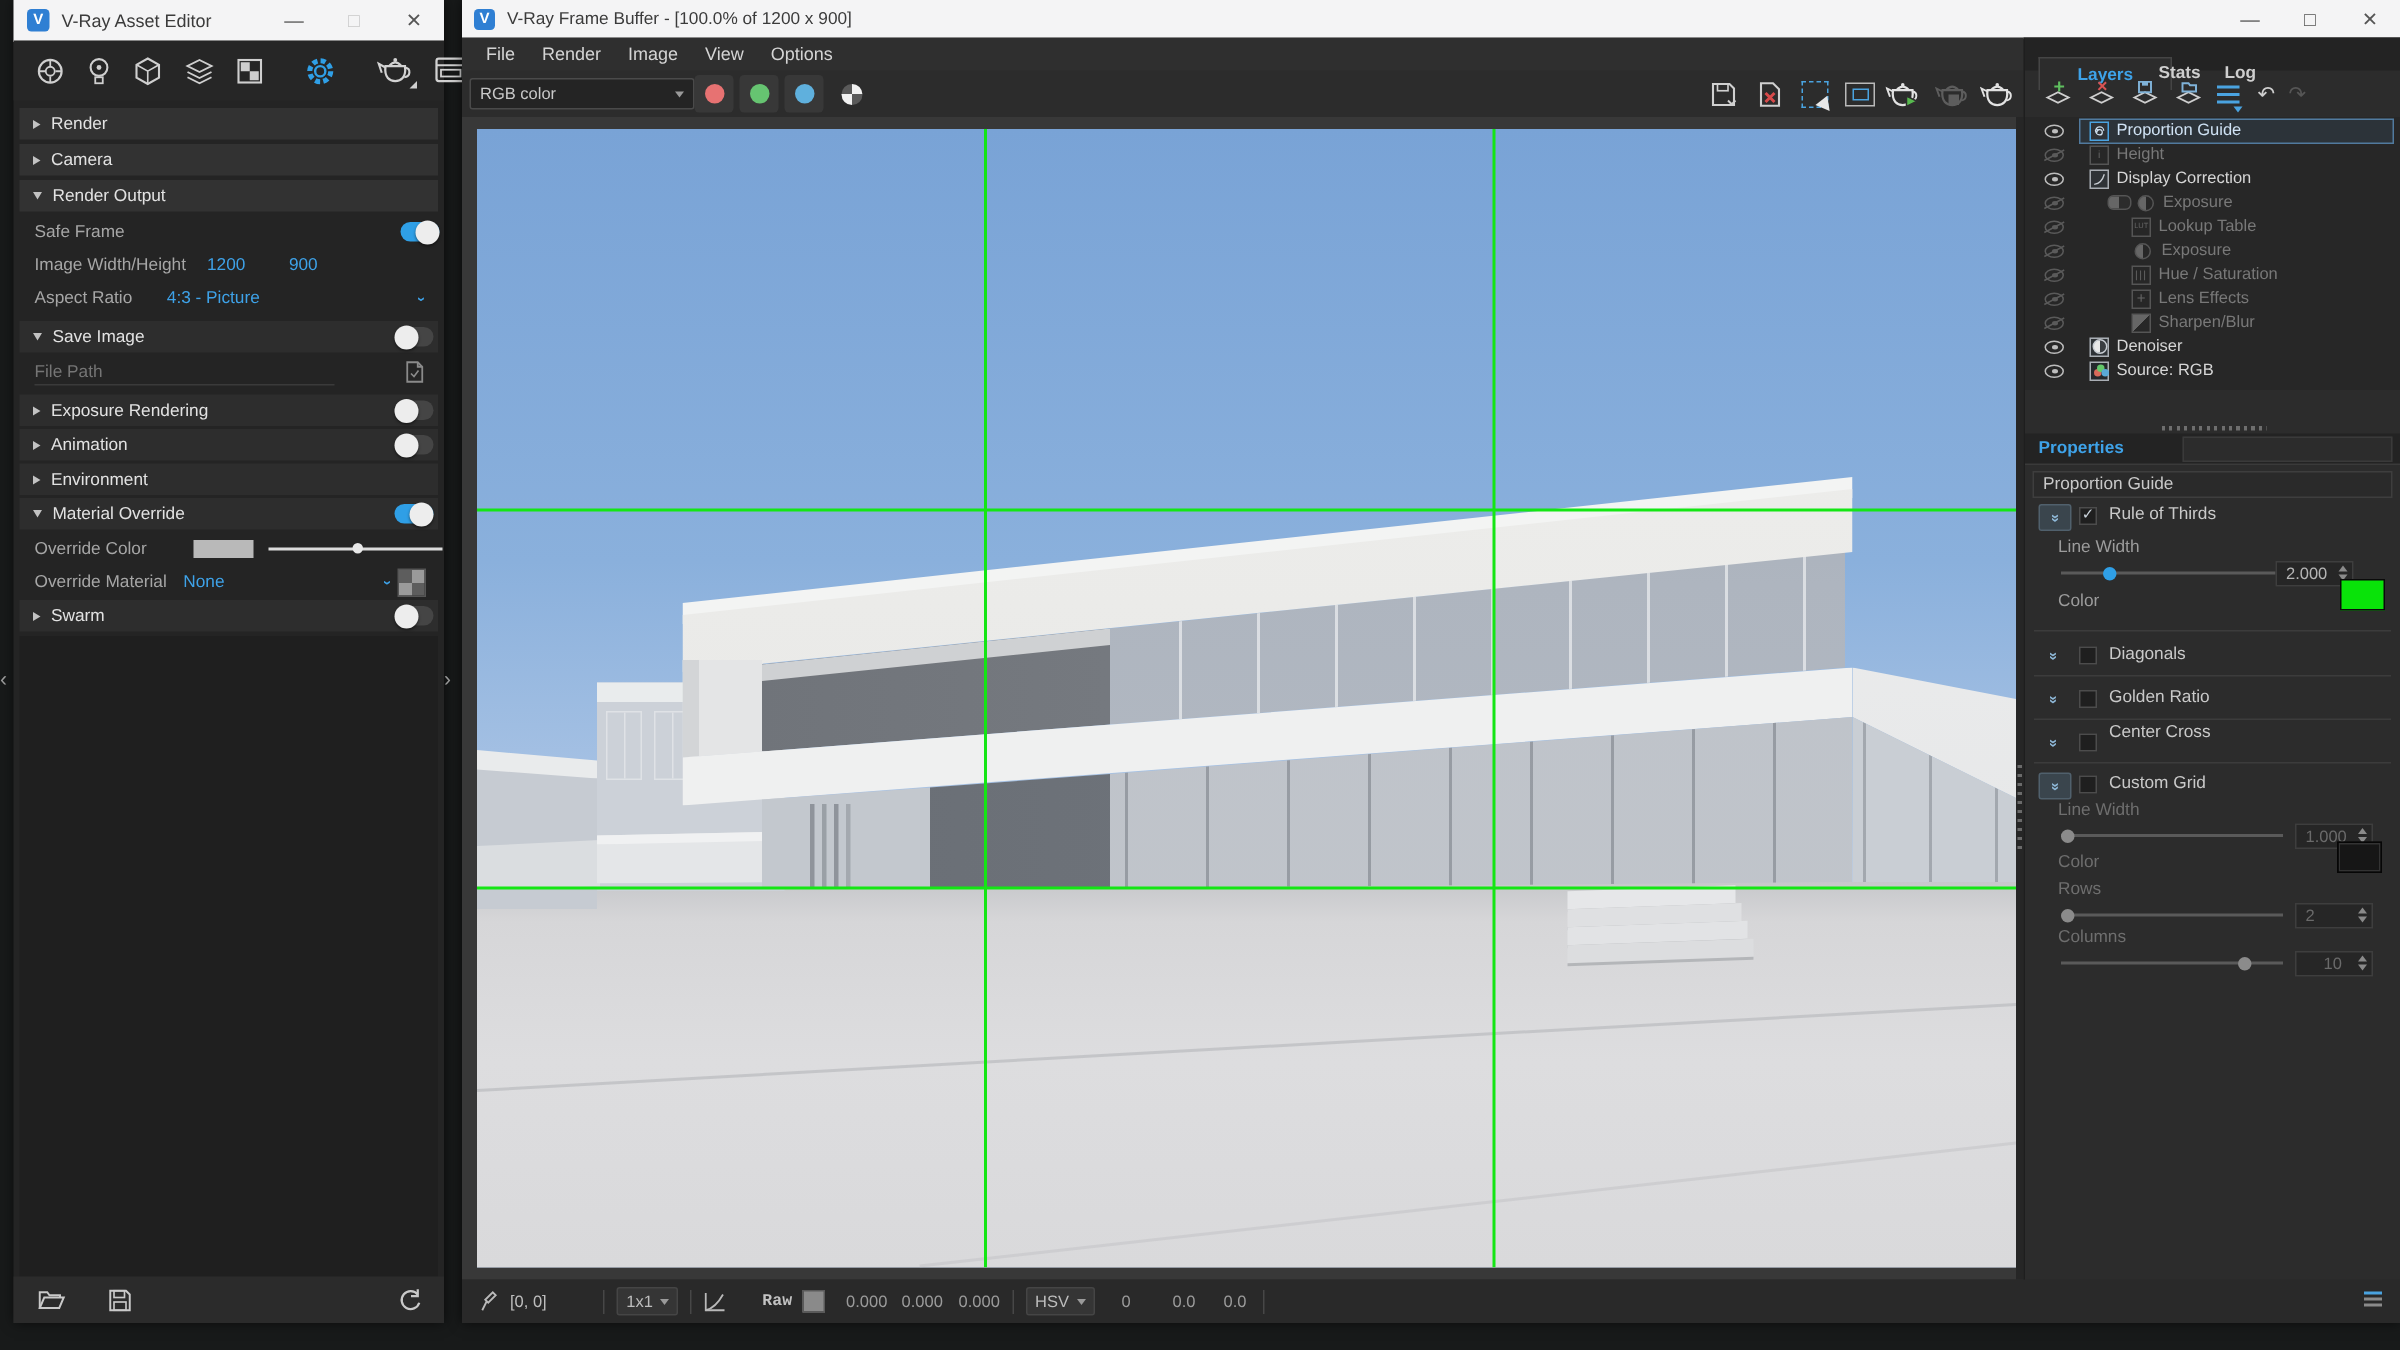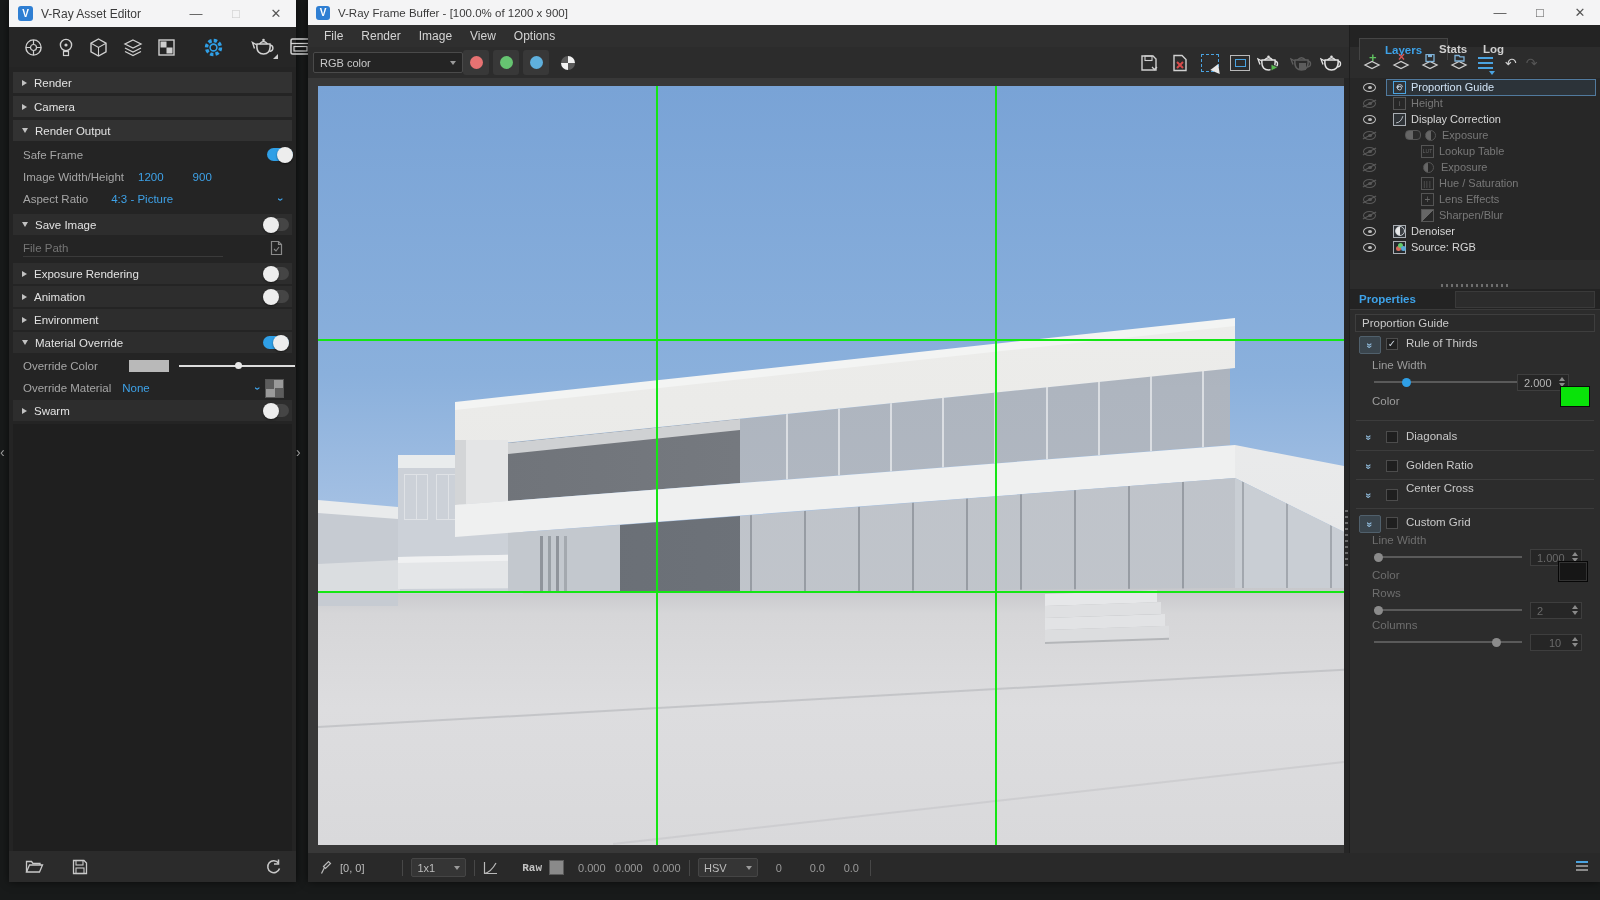--- a/index.html
+++ b/index.html
@@ -41,21 +41,21 @@
 
   .canvas{left:0;top:78px;width:1036px;height:775px;background:#383838;}
   .render{position:absolute;left:10px;top:8px;width:1026px;height:759px;overflow:hidden;
     background:linear-gradient(180deg,#79a3d6 0%,#8ab0dc 38%,#aac4e5 60%,#c3d4ea 72%);}
   .guide{position:absolute;background:#14e614;z-index:40;}
   .poly{position:absolute;left:0;top:0;width:1026px;height:759px;}
 
   
   .statusbar{left:0;top:853px;width:1292px;height:29px;background:#292929;display:flex;align-items:center;color:#9a9a9a;font-size:11px;}
   .ssep{width:1px;height:16px;background:#474747;}
-  .sbox{background:#353535;border:1px solid #454545;border-radius:2px;height:17px;display:flex;align-items:center;padding:0 5px;gap:19px;color:#bdbdbd;}
+  .sbox{background:#353535;border:1px solid #454545;border-radius:2px;height:17px;display:flex;align-items:center;padding:0 5px;gap:5px;color:#bdbdbd;}
   .caret{width:0;height:0;border-left:3.5px solid transparent;border-right:3.5px solid transparent;border-top:4px solid #9a9a9a;}
 
   
   .rp{position:absolute;left:1041px;top:25px;width:251px;height:857px;background:#2c2c2c;border-left:1px solid #1e1e1e;}
   .tab{position:absolute;top:13px;height:21px;display:flex;align-items:center;padding:0 25px;font-size:11.5px;color:#cfcfcf;font-weight:bold;}
   .tab.active{background:#2c2c2c;border:1px solid #454545;border-bottom:none;color:#3ea2e8;}
   .lrow{position:absolute;left:0;width:251px;height:16px;display:flex;align-items:center;font-size:11px;color:#d6d6d6;}
   .lrow.dim{color:#787878;}
   .eye{position:relative;width:13px;height:9px;border:1px solid #bdbdbd;border-radius:50%;box-sizing:border-box;margin-left:13px;flex:none;}
   .eye::after{content:"";position:absolute;left:3.5px;top:2px;width:4px;height:3px;border-radius:50%;background:#bdbdbd;}

